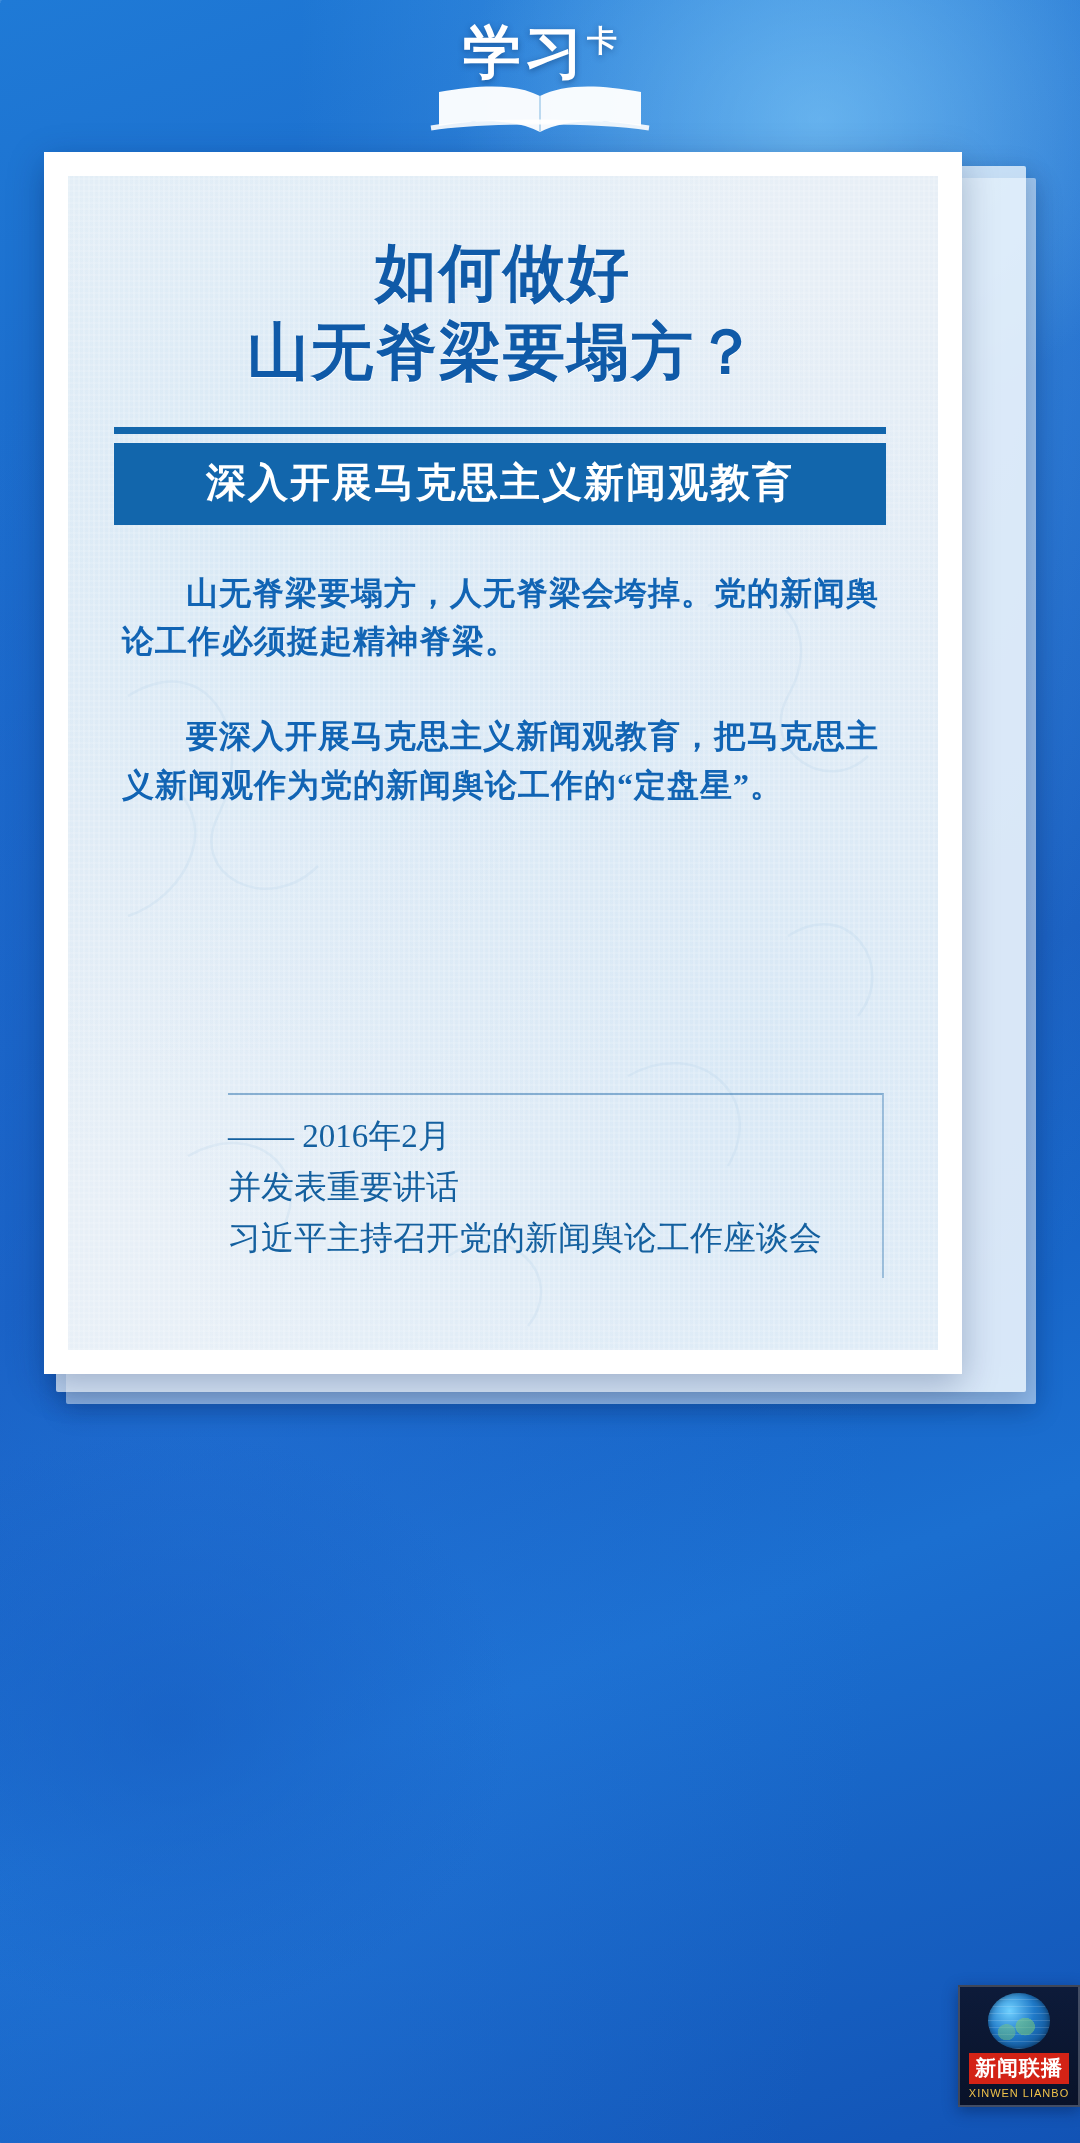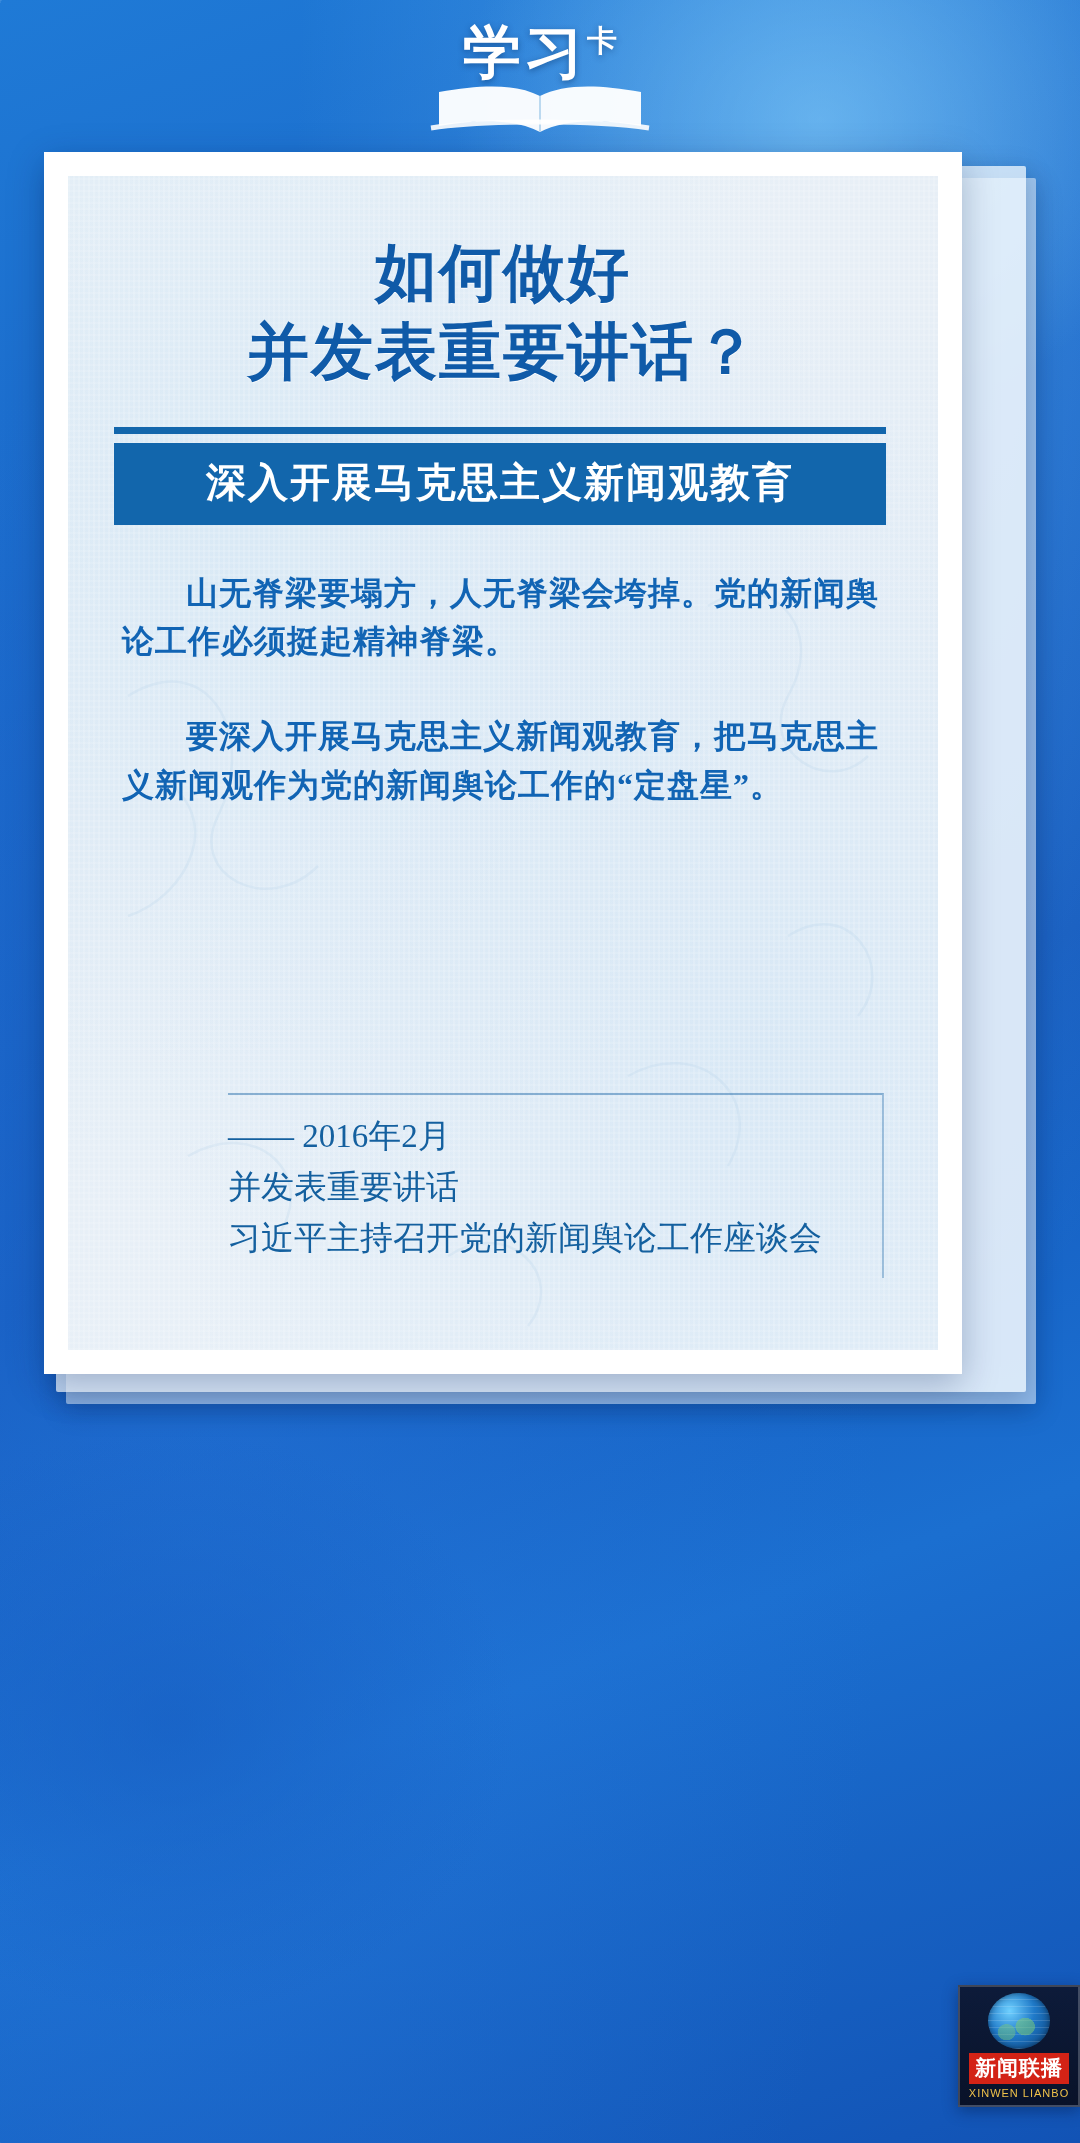--- a/index.html
+++ b/index.html
@@ -303,21 +303,21 @@
             <path d="M560 900 C630 860, 700 920, 660 990"></path>
             <path d="M120 980 C190 940, 250 1000, 210 1060"></path>
             <path d="M380 1080 C440 1040, 500 1100, 460 1150"></path>
             <path d="M720 760 C780 720, 830 790, 790 840"></path>
           </g>
         </svg>
 
         <div class="content">
           <div class="title">
             <span>如何做好</span>
-            <span class="l2">并发表重要讲话？</span>
+            <span class="l2">山无脊梁要塌方？</span>
           </div>
 
           <div class="banner-wrap">
             <div class="banner-rule"></div>
             <div class="banner">深入开展马克思主义新闻观教育</div>
           </div>
 
           <div class="body-text">
             <p class="para">山无脊梁要塌方，人无脊梁会垮掉。党的新闻舆论工作必须挺起精神脊梁。</p>
             <p class="para">要深入开展马克思主义新闻观教育，把马克思主义新闻观作为党的新闻舆论工作的“定盘星”。</p>

